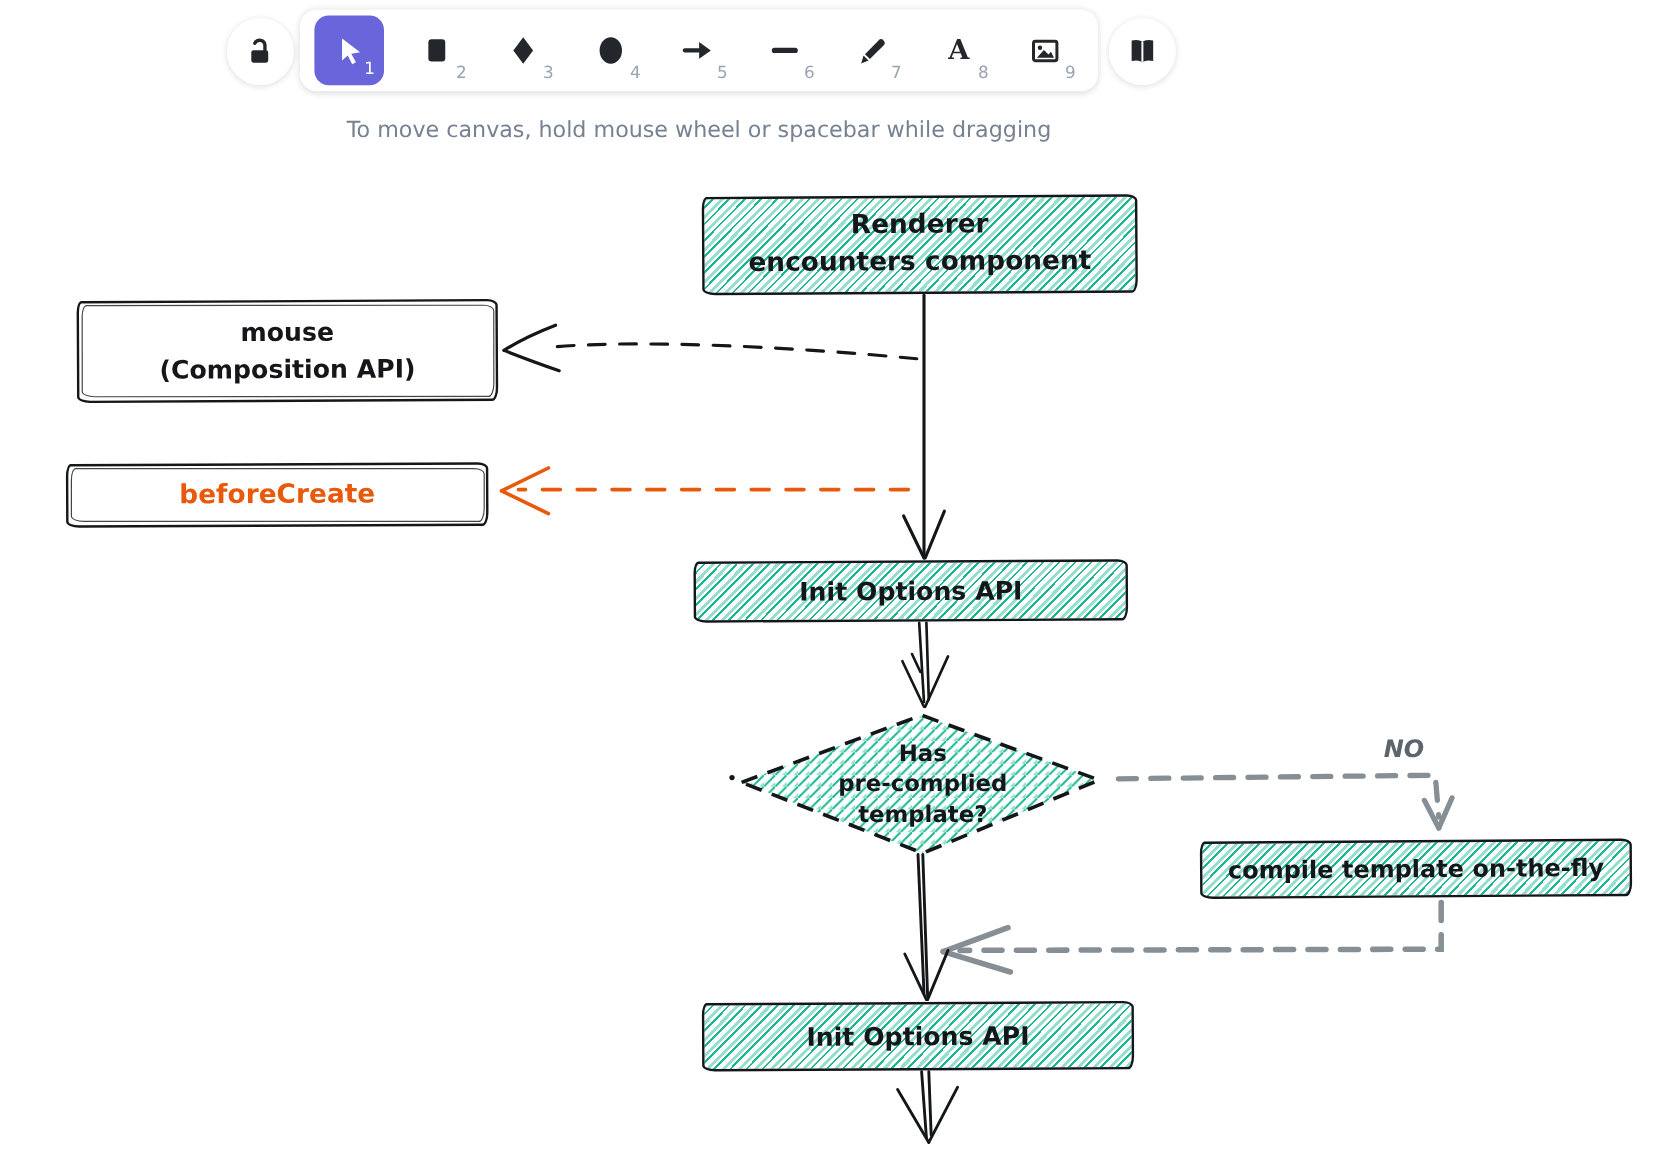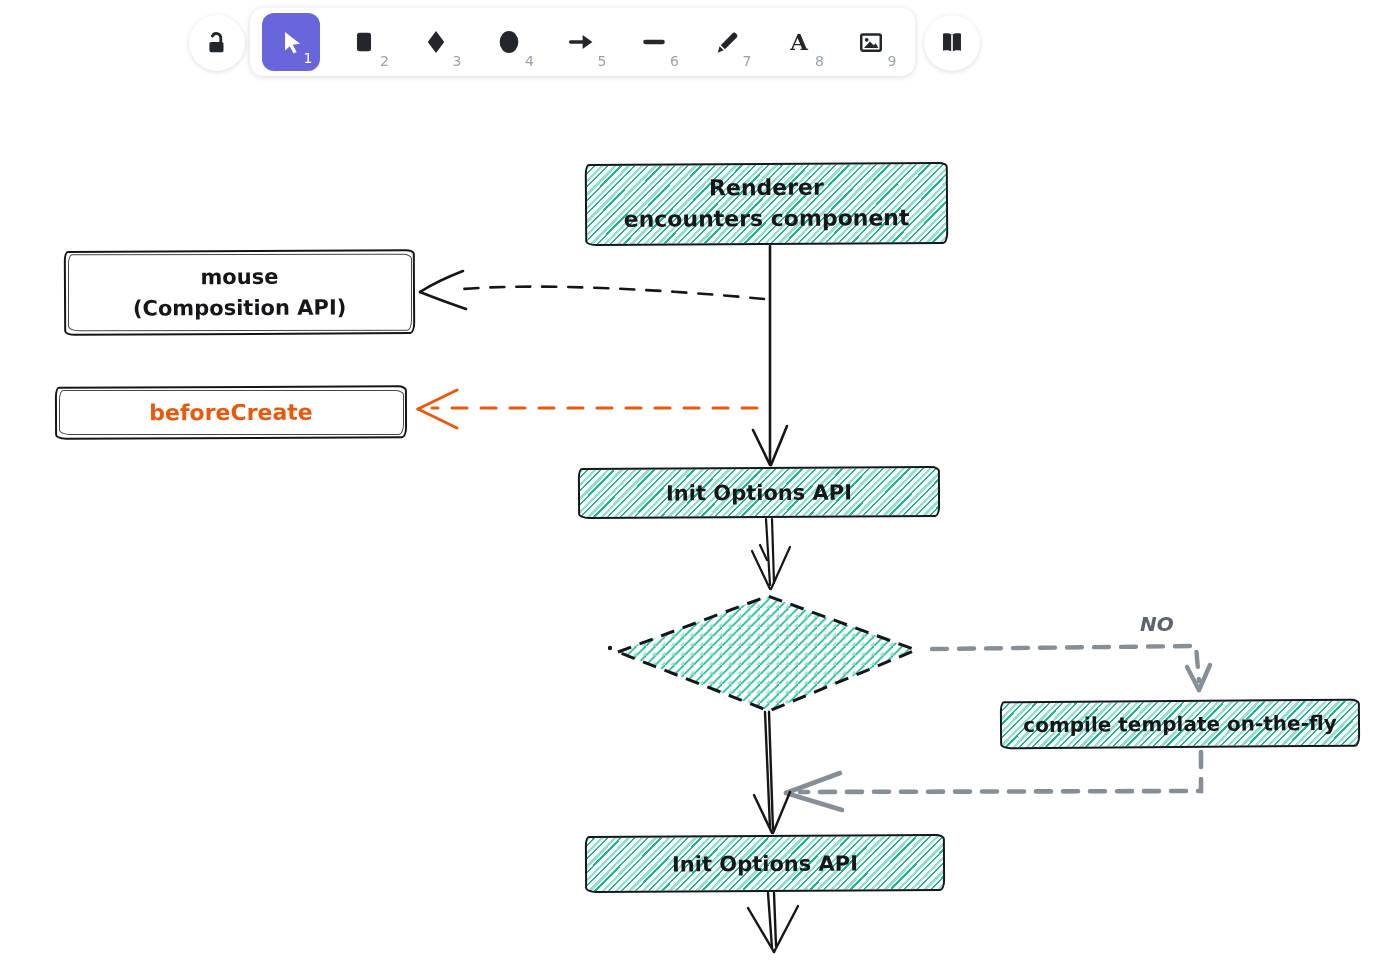--- a/index.html
+++ b/index.html
@@ -69,21 +69,21 @@
 
   #nd-decision {
     position:absolute; left:693px; top:598px; width:152px; height:112px; z-index:2;
     display:flex; align-items:center; justify-content:center; text-align:center;
     font-size:19px; font-weight:bold; color:#15161a; line-height:1.35;
     white-space:pre-line; cursor:pointer;
   }
   #no-label {
     position:absolute; left:1140px; top:612px; width:60px; z-index:2;
     font-size:20px; font-weight:bold; font-style:italic; color:#5c646e;
-    cursor:pointer;
+    text-align:center; cursor:pointer;
   }
 
   
   #wires { position:absolute; left:0; top:0; z-index:1; }
 </style>
 </head>
 <body>
 
 <div id="stage">
 
@@ -187,20 +187,21 @@
 
   <div class="round-btn" id="library-btn">
     <span>
       <svg class="ic" width="28" height="28" viewBox="0 0 24 24">
         <path d="M12 5.2 C10.6 3.7 7.6 3.3 4.3 4.1 V18.7 C7.6 17.9 10.6 18.3 12 19.8 C13.4 18.3 16.4 17.9 19.7 18.7 V4.1 C16.4 3.3 13.4 3.7 12 5.2 Z" fill="#23262b"></path>
         <line x1="12" y1="5.2" x2="12" y2="19.8" stroke="#ffffff" stroke-width="1.4"></line>
       </svg>
     </span>
   </div>
 
+  <div id="hint">To move canvas, hold mouse wheel or spacebar while dragging</div>
 
   <svg id="wires" width="1400" height="971" viewBox="0 0 1400 971">
     <defs>
       <pattern id="hatchP" patternUnits="userSpaceOnUse" width="9.5" height="9.5">
         <path d="M-2 11.5 L11.5 -2" stroke="#17b890" stroke-width="1.7" fill="none"></path>
         <path d="M2.5 14 L14 2.5" stroke="rgba(23,184,144,.45)" stroke-width="2.2" fill="none"></path>
       </pattern>
     </defs>
 
     <g>
@@ -272,20 +273,25 @@
   </div>
 
   <div class="node double" id="nd-before">
     <span>beforeCreate</span>
   </div>
 
   <div class="node hatch" id="nd-init1">
     <span>Init Options API</span>
   </div>
 
+  <div id="nd-decision">
+    <span>Has
+pre-complied
+template?</span>
+  </div>
 
   <div id="no-label">NO</div>
 
   <div class="node hatch" id="nd-compile">
     <span>compile template on-the-fly</span>
   </div>
 
   <div class="node hatch" id="nd-init2">
     <span>Init Options API</span>
   </div>

